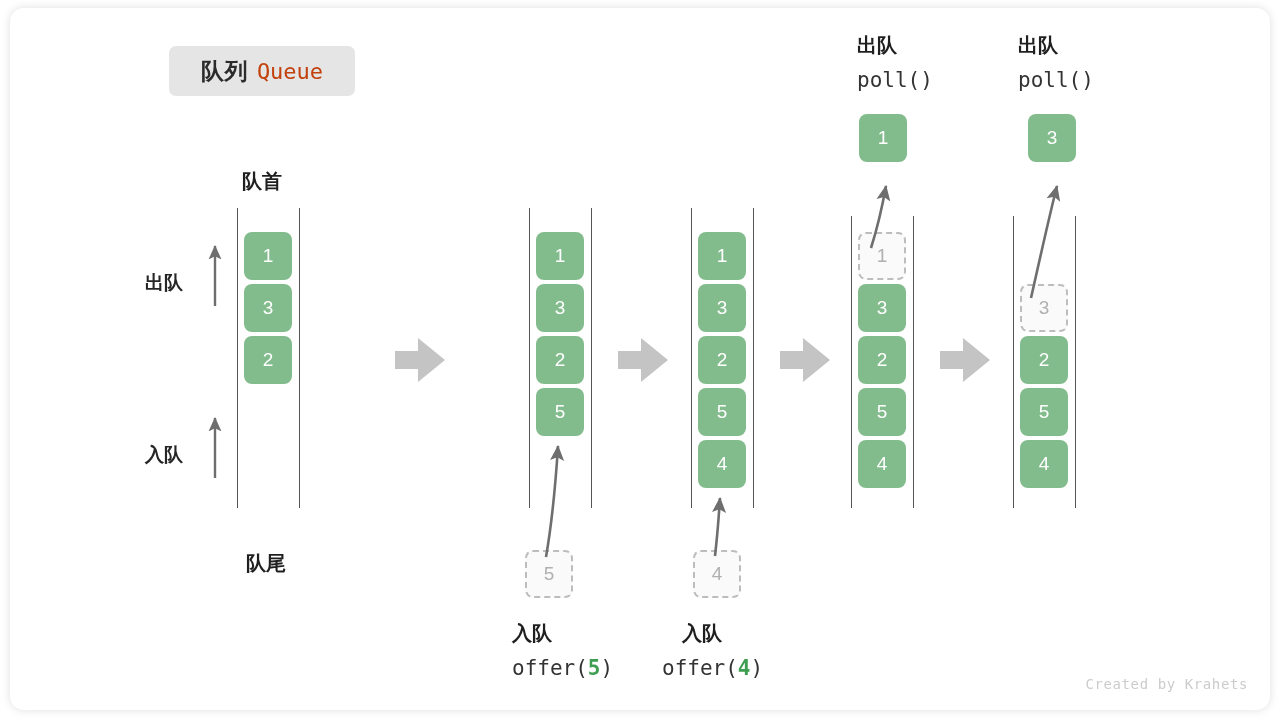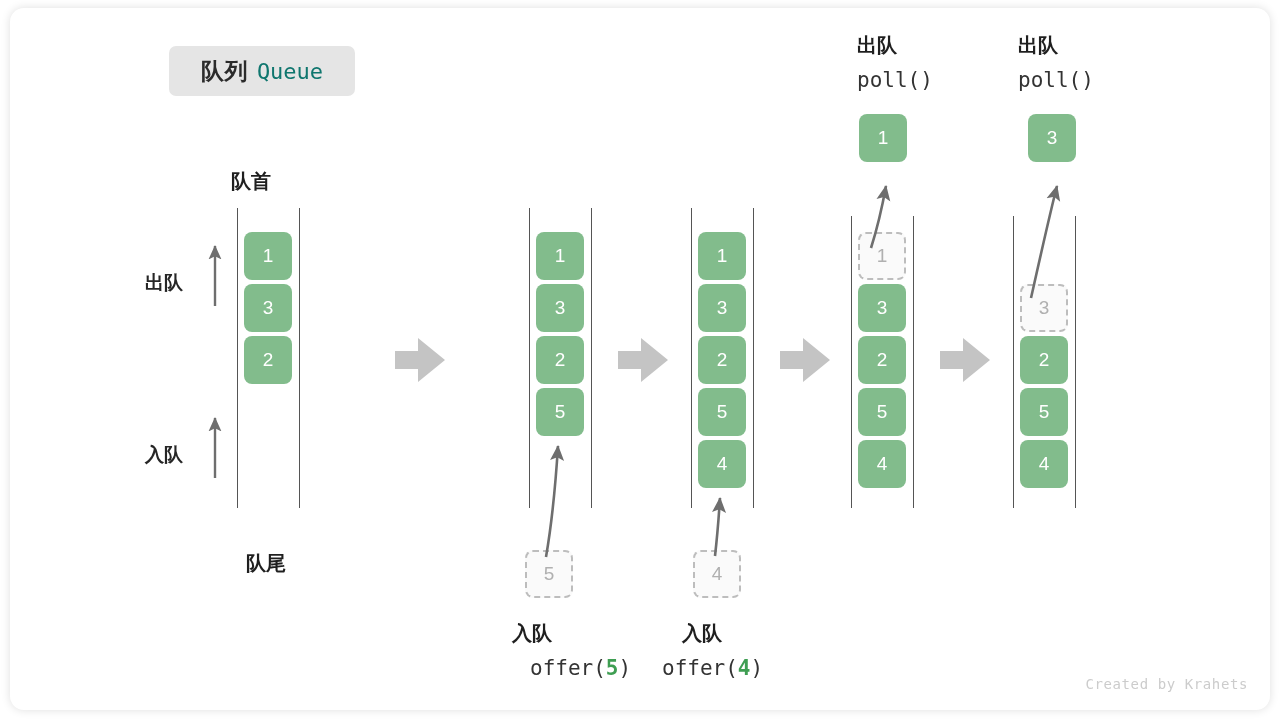--- a/index.html
+++ b/index.html
@@ -34,21 +34,21 @@
     border-radius: 7px;
     display: flex; align-items: center; justify-content: center;
     gap: 9px;
   }
   #title-badge .cn {
     font-size: 23px; font-weight: bold; color: #2b2b2b;
     letter-spacing: 0.5px;
   }
   #title-badge .en {
     font-family: "DejaVu Sans Mono", "Liberation Mono", monospace;
-    font-size: 22px; color: #0f766e;
+    font-size: 22px; color: #c2410c;
   }
 
   
   .cn-label {
     font-size: 19px; font-weight: bold; color: #262626;
     white-space: nowrap;
   }
   .cn-strong {
     font-size: 20px; font-weight: bold; color: #1f1f1f;
     white-space: nowrap;
@@ -100,41 +100,41 @@
 </head>
 <body>
 
 <div id="card">
 
   <div class="abs" id="title-badge">
     <span class="cn">队列</span>
     <span class="en">Queue</span>
   </div>
 
-  <div class="abs cn-strong" style="left:221px; top:160px;">队首</div>
+  <div class="abs cn-strong" style="left:232px; top:160px;">队首</div>
   <div class="abs cn-strong" style="left:236px; top:542px;font-family:Liberation Serif, serif;">队尾</div>
 
   <div class="abs cn-label" style="left:135px; top:262px;">出队</div>
   <div class="abs cn-label" style="left:135px; top:434px;">入队</div>
 
   <div class="abs rail" style="left:227px; top:200px; height:300px;"></div>
   <div class="abs rail" style="left:289px; top:200px; height:300px;"></div>
   <div class="abs box filled" style="left:234px; top:224px;">1</div>
   <div class="abs box filled" style="left:234px; top:276px;">3</div>
   <div class="abs box filled" style="left:234px; top:328px;">2</div>
 
   <div class="abs rail" style="left:519px; top:200px; height:300px;"></div>
   <div class="abs rail" style="left:581px; top:200px; height:300px;"></div>
   <div class="abs box filled" style="left:526px; top:224px;">1</div>
   <div class="abs box filled" style="left:526px; top:276px;">3</div>
   <div class="abs box filled" style="left:526px; top:328px;">2</div>
   <div class="abs box filled" style="left:526px; top:380px;">5</div>
   <div class="abs box ghost" style="left:515px; top:542px;">5</div>
   <div class="abs cn-strong" style="left:502px; top:612px;">入队</div>
-  <div class="abs mono-label" style="left:520px; top:648px;"><span>offer(</span><span class="hl">5</span><span>)</span></div>
+  <div class="abs mono-label" style="left:502px; top:648px;"><span>offer(</span><span class="hl">5</span><span>)</span></div>
 
   <div class="abs rail" style="left:681px; top:200px; height:300px;"></div>
   <div class="abs rail" style="left:743px; top:200px; height:300px;"></div>
   <div class="abs box filled" style="left:688px; top:224px;">1</div>
   <div class="abs box filled" style="left:688px; top:276px;">3</div>
   <div class="abs box filled" style="left:688px; top:328px;">2</div>
   <div class="abs box filled" style="left:688px; top:380px;">5</div>
   <div class="abs box filled" style="left:688px; top:432px;">4</div>
   <div class="abs box ghost" style="left:683px; top:542px;">4</div>
   <div class="abs cn-strong" style="left:672px; top:612px;">入队</div>

